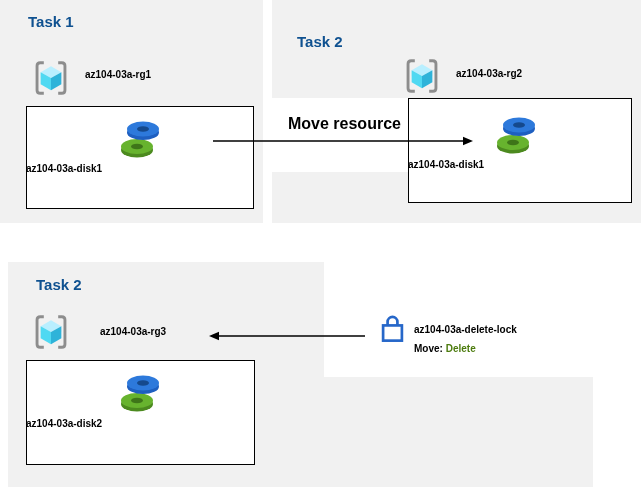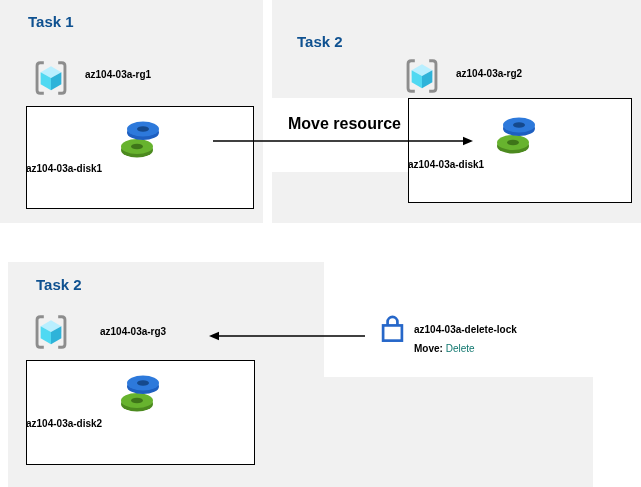--- a/index.html
+++ b/index.html
@@ -19,21 +19,21 @@
     color:var(--title-blue); white-space:nowrap;
   }
   .lbl {
     position:absolute; z-index:4; font-weight:bold; font-size:10px;
     color:#000; white-space:nowrap;
   }
   .lbl-center { text-align:left; }
   .icon { position:absolute; z-index:4; }
   .move-lbl { font-size:16px;margin-left:9px; }
   .type-line { font-weight:bold; }
-  .type-line .val { font-weight:normal; color:#0f766e; }
+  .type-line .val { font-weight:bold; color:#4d7c0f; }
   #arrows { position:absolute; left:0; top:0; z-index:10; pointer-events:none; }
 </style>
 </head>
 <body>
 
 <div class="panel" style="left:0;top:0;width:263px;height:223px;"></div>
 <div class="task-title" style="left:28px;top:13px;">Task 1</div>
 
 <svg class="icon" style="left:33px;top:58px;" width="36" height="40" viewBox="0 0 40 40">
   <path d="M12 3 H8 Q4.5 3 4.5 6.5 V33.5 Q4.5 37 8 37 H12" fill="none" style="stroke:var(--bracket-gray);" stroke-width="3.2"></path>

